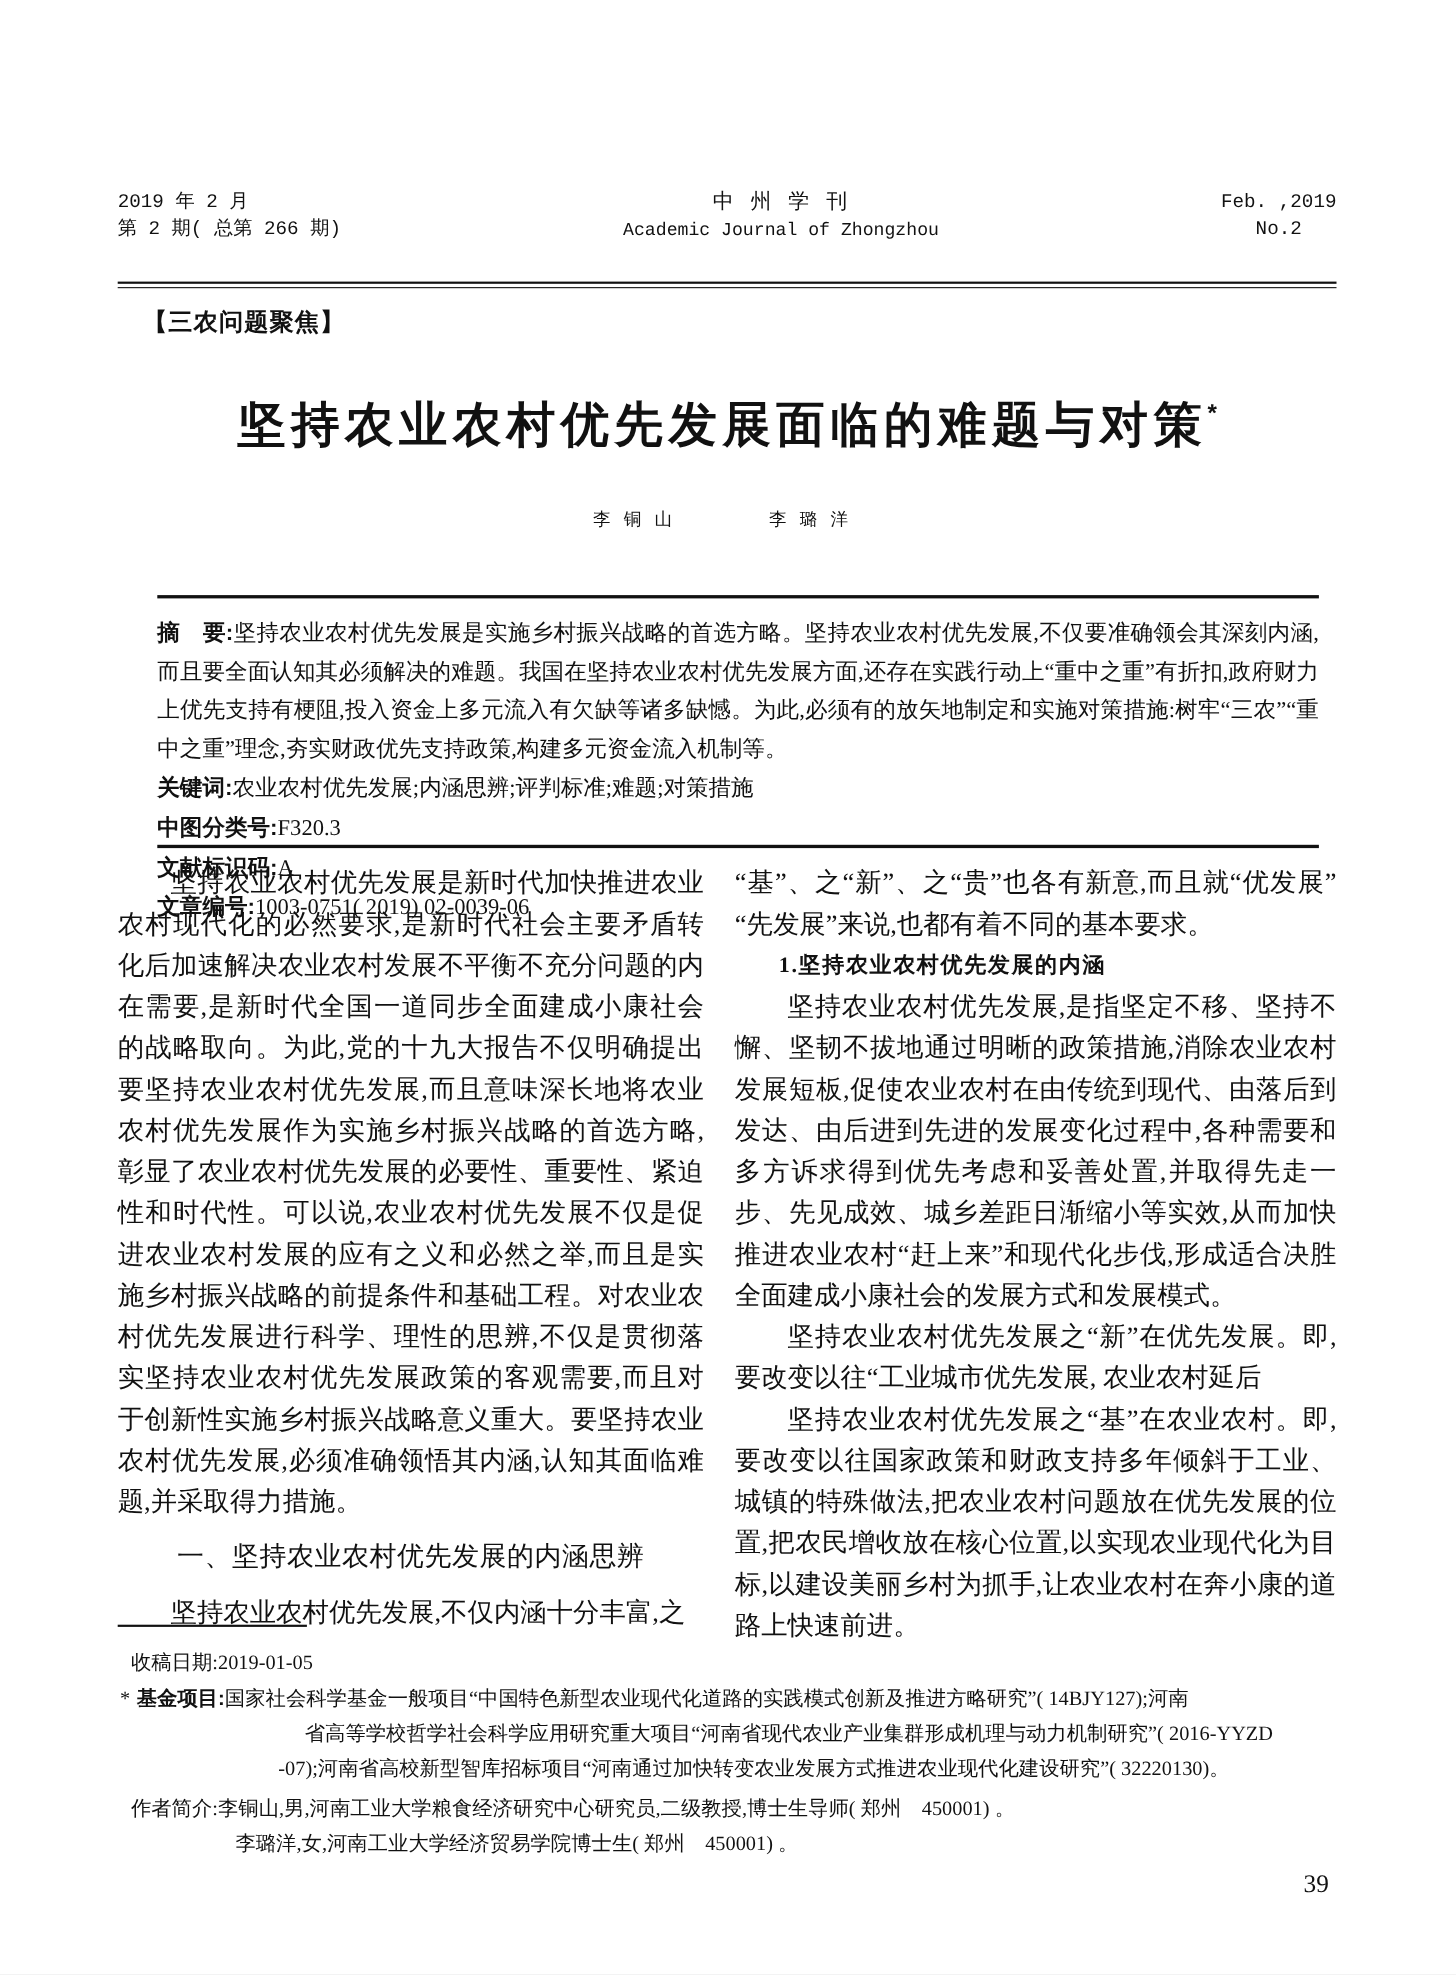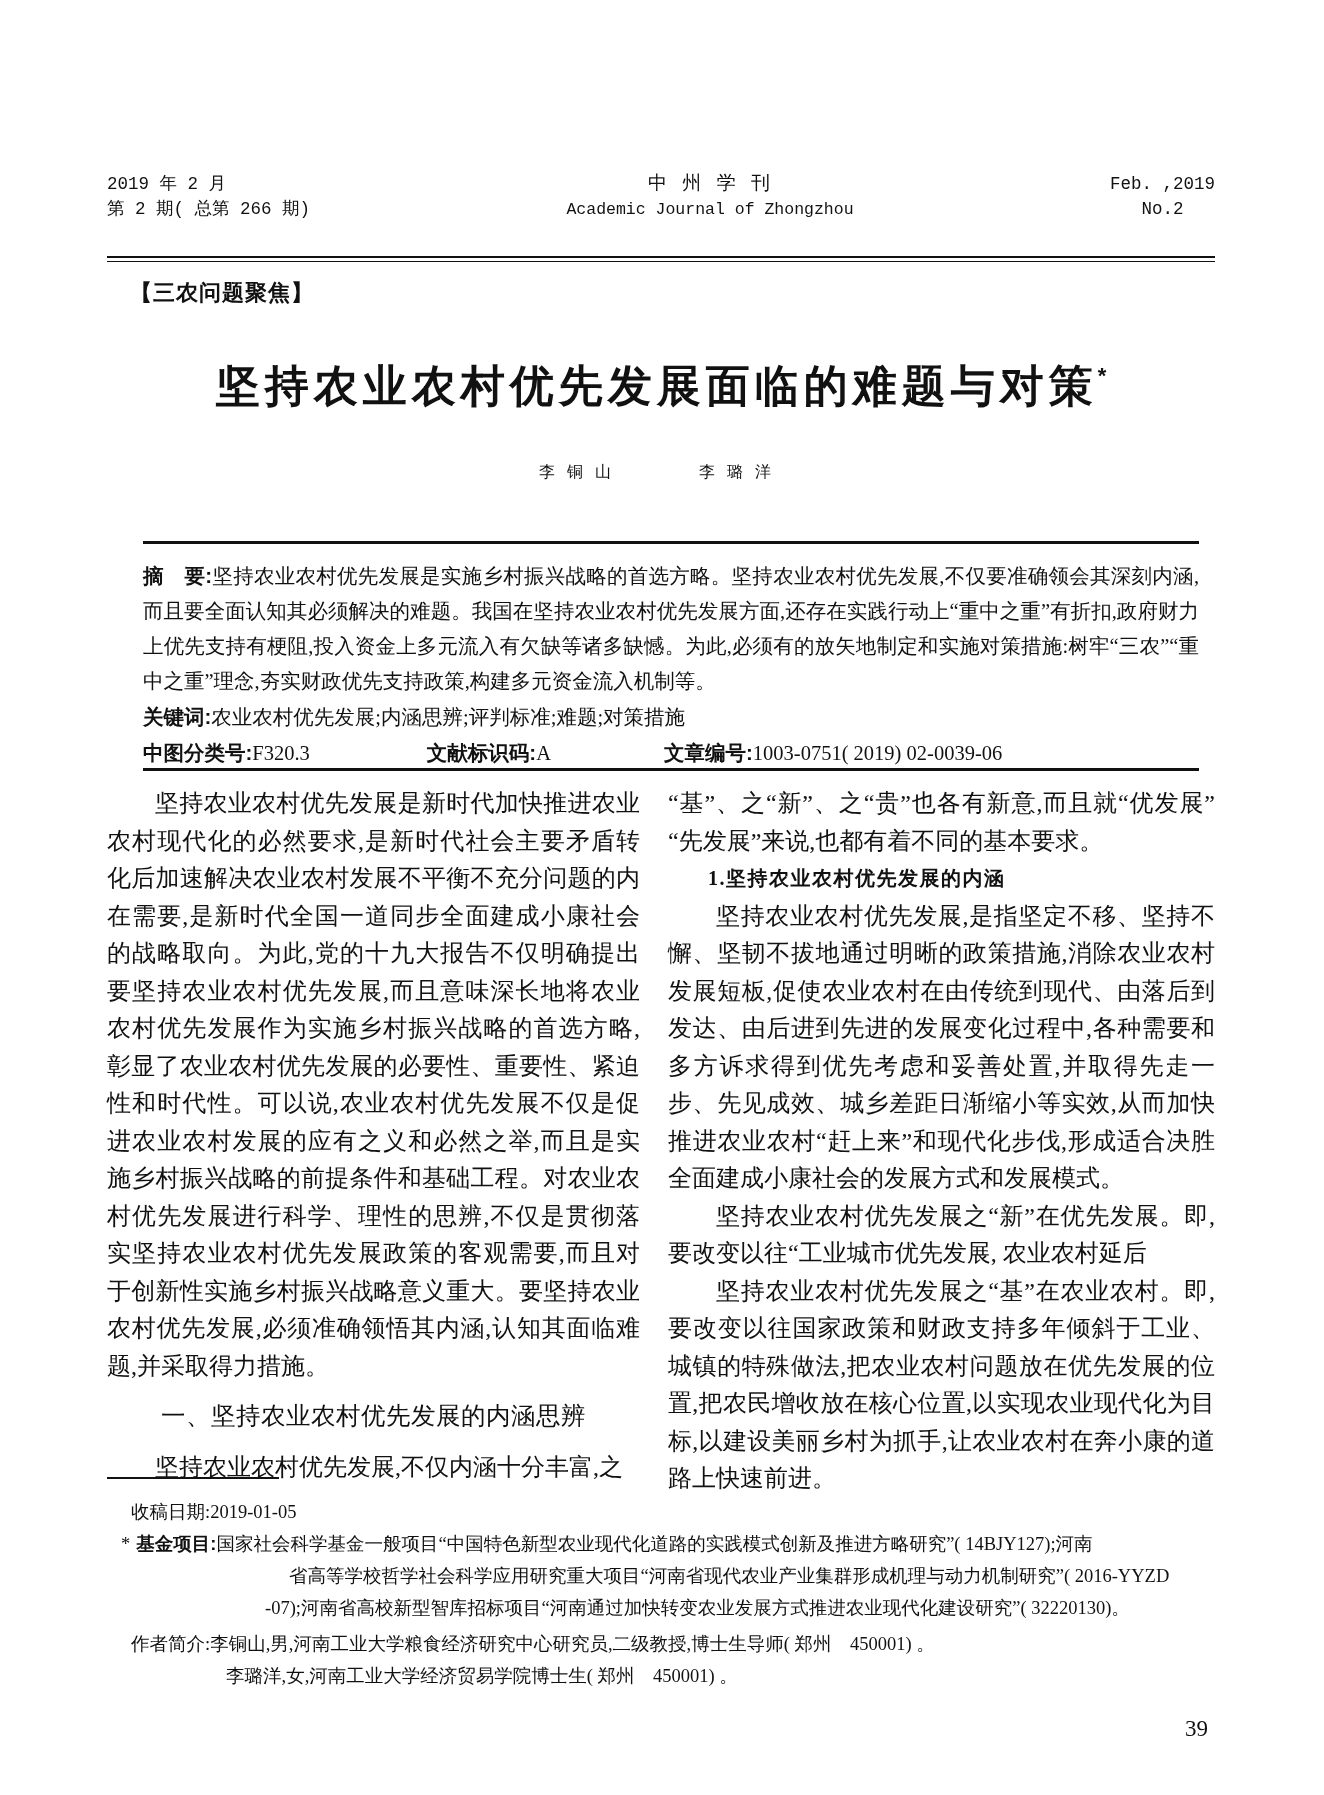--- a/index.html
+++ b/index.html
@@ -51,21 +51,21 @@
   .authors .author{margin:0 30px;}
   
   .abs-rule-top{position:absolute;top:541px;left:143px;width:1056px;border-top:3.5px solid var(--ink);}
   .abs-rule-bottom{position:absolute;top:768px;left:143px;width:1056px;border-top:3.5px solid var(--ink);}
   .abstract{
     position:absolute;top:558px;left:143px;width:1056px;
     font-size:20.5px;line-height:35px;text-align:justify;
   }
   .abstract p{margin:0;}
   .lbl{font-family:var(--sans);font-weight:bold;}
-  .meta-row{display:flex;}
+  .meta-row{display:flex;flex-direction:column;}
   .meta-item{white-space:nowrap;}
   .meta-gap1{width:117px;}
   .meta-gap2{width:113px;}
   
   .columns{
     position:absolute;top:785px;left:107px;width:1108px;
     display:flex;gap:28px;
     font-size:24px;line-height:37.5px;text-align:justify;
   }
   .col{margin:0;}
@@ -77,35 +77,35 @@
     font-family:var(--sans);font-weight:normal;font-size:24.5px;
     text-align:center;margin:12px 0 14px 0;letter-spacing:0.5px;
   }
   .sub-heading{
     font-weight:bold;font-size:20px;margin:0;text-indent:2em;
     font-family:var(--serif);font-style:normal;letter-spacing:1.5px;
   }
   
   .fn-rule{position:absolute;top:1477px;left:107px;width:172px;border-top:2.5px solid var(--ink);}
   .footnotes{
-    position:absolute;top:1496px;left:116px;width:1115px;
+    position:absolute;top:1496px;left:104px;width:1115px;
     font-size:18.5px;line-height:32px;
   }
   .fn-line{white-space:nowrap;}
   .fn-received{padding-left:15px;}
   .fn-fund-first{padding-left:5px;}
   .fn-fund-cont1{padding-left:173px;}
   .fn-fund-cont2{padding-left:149px;}
   .fn-author-first{padding-left:15px;margin-top:4px;}
   .fn-author-cont{padding-left:110px;}
   .fn-marker{display:inline-block;margin-right:6px;}
   
   .page-number{
     position:absolute;top:1700px;left:1185px;
-    font-size:23px;font-family:var(--serif);margin-top:16px;
+    font-size:23px;font-family:var(--serif);
   }
 </style>
 </head>
 <body>
 
 <div class="page">
 
   <div class="runhead">
     <div class="block left">
       <div>2019 年 2 月</div>

